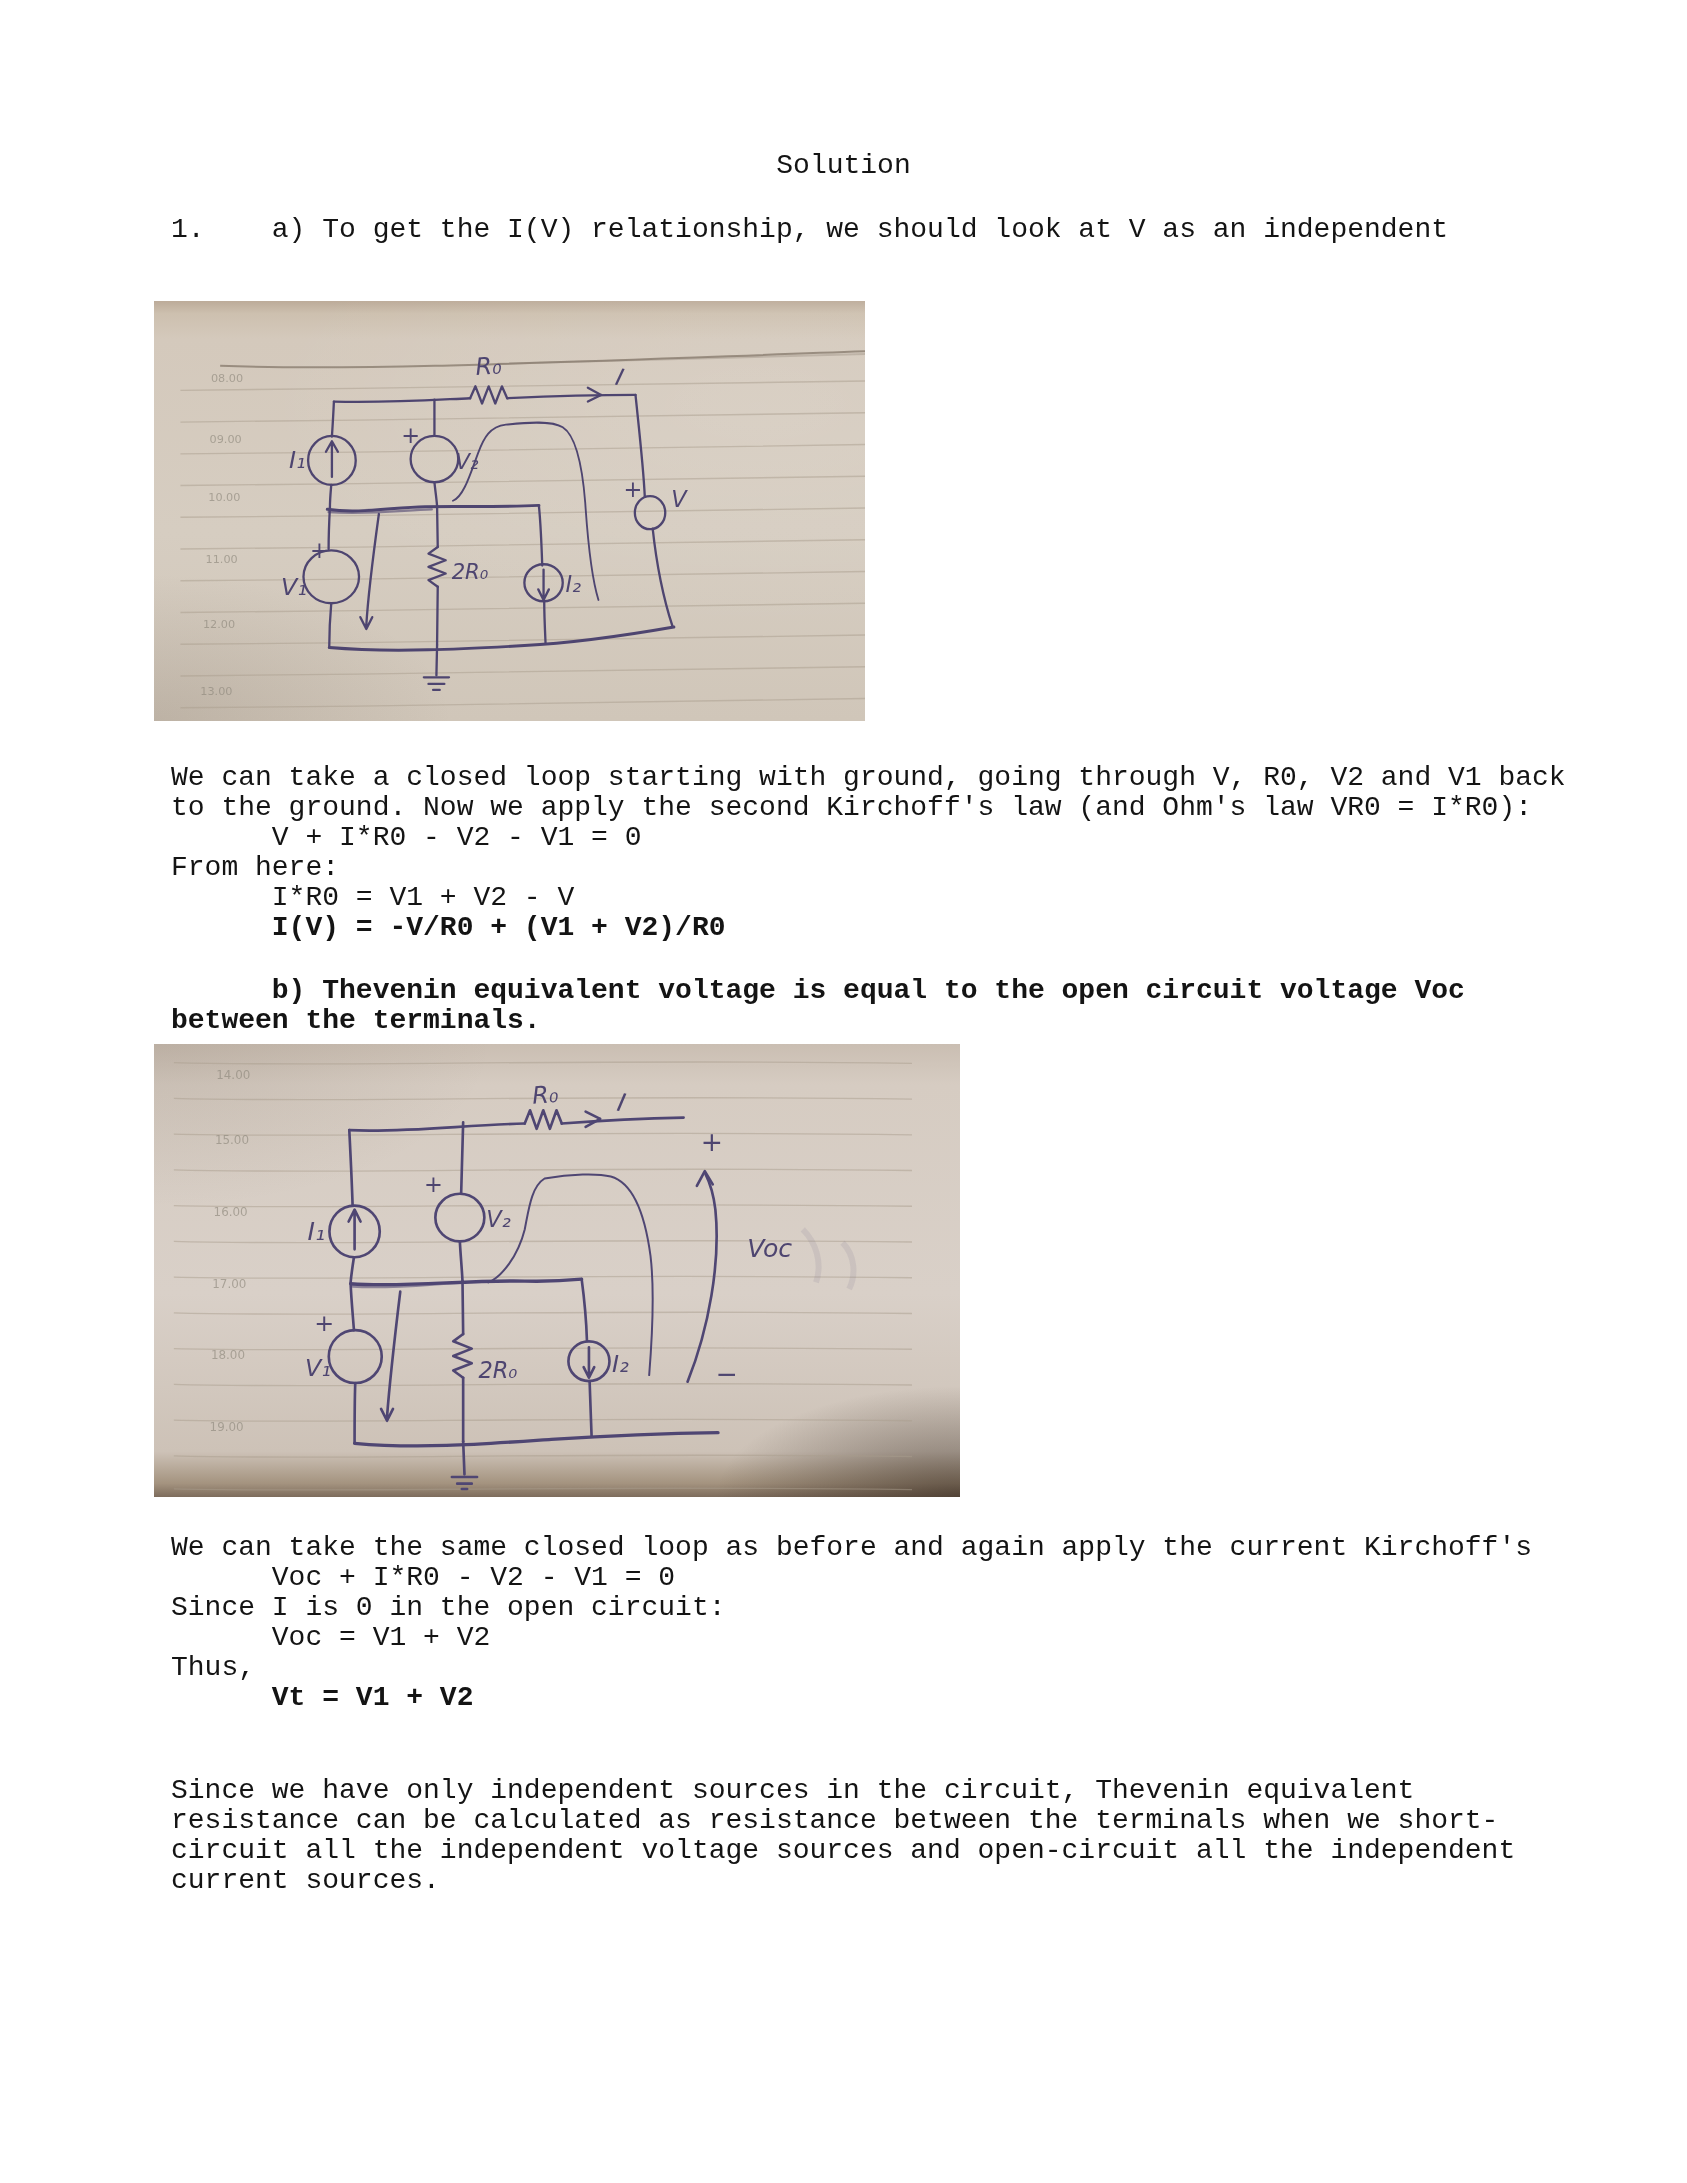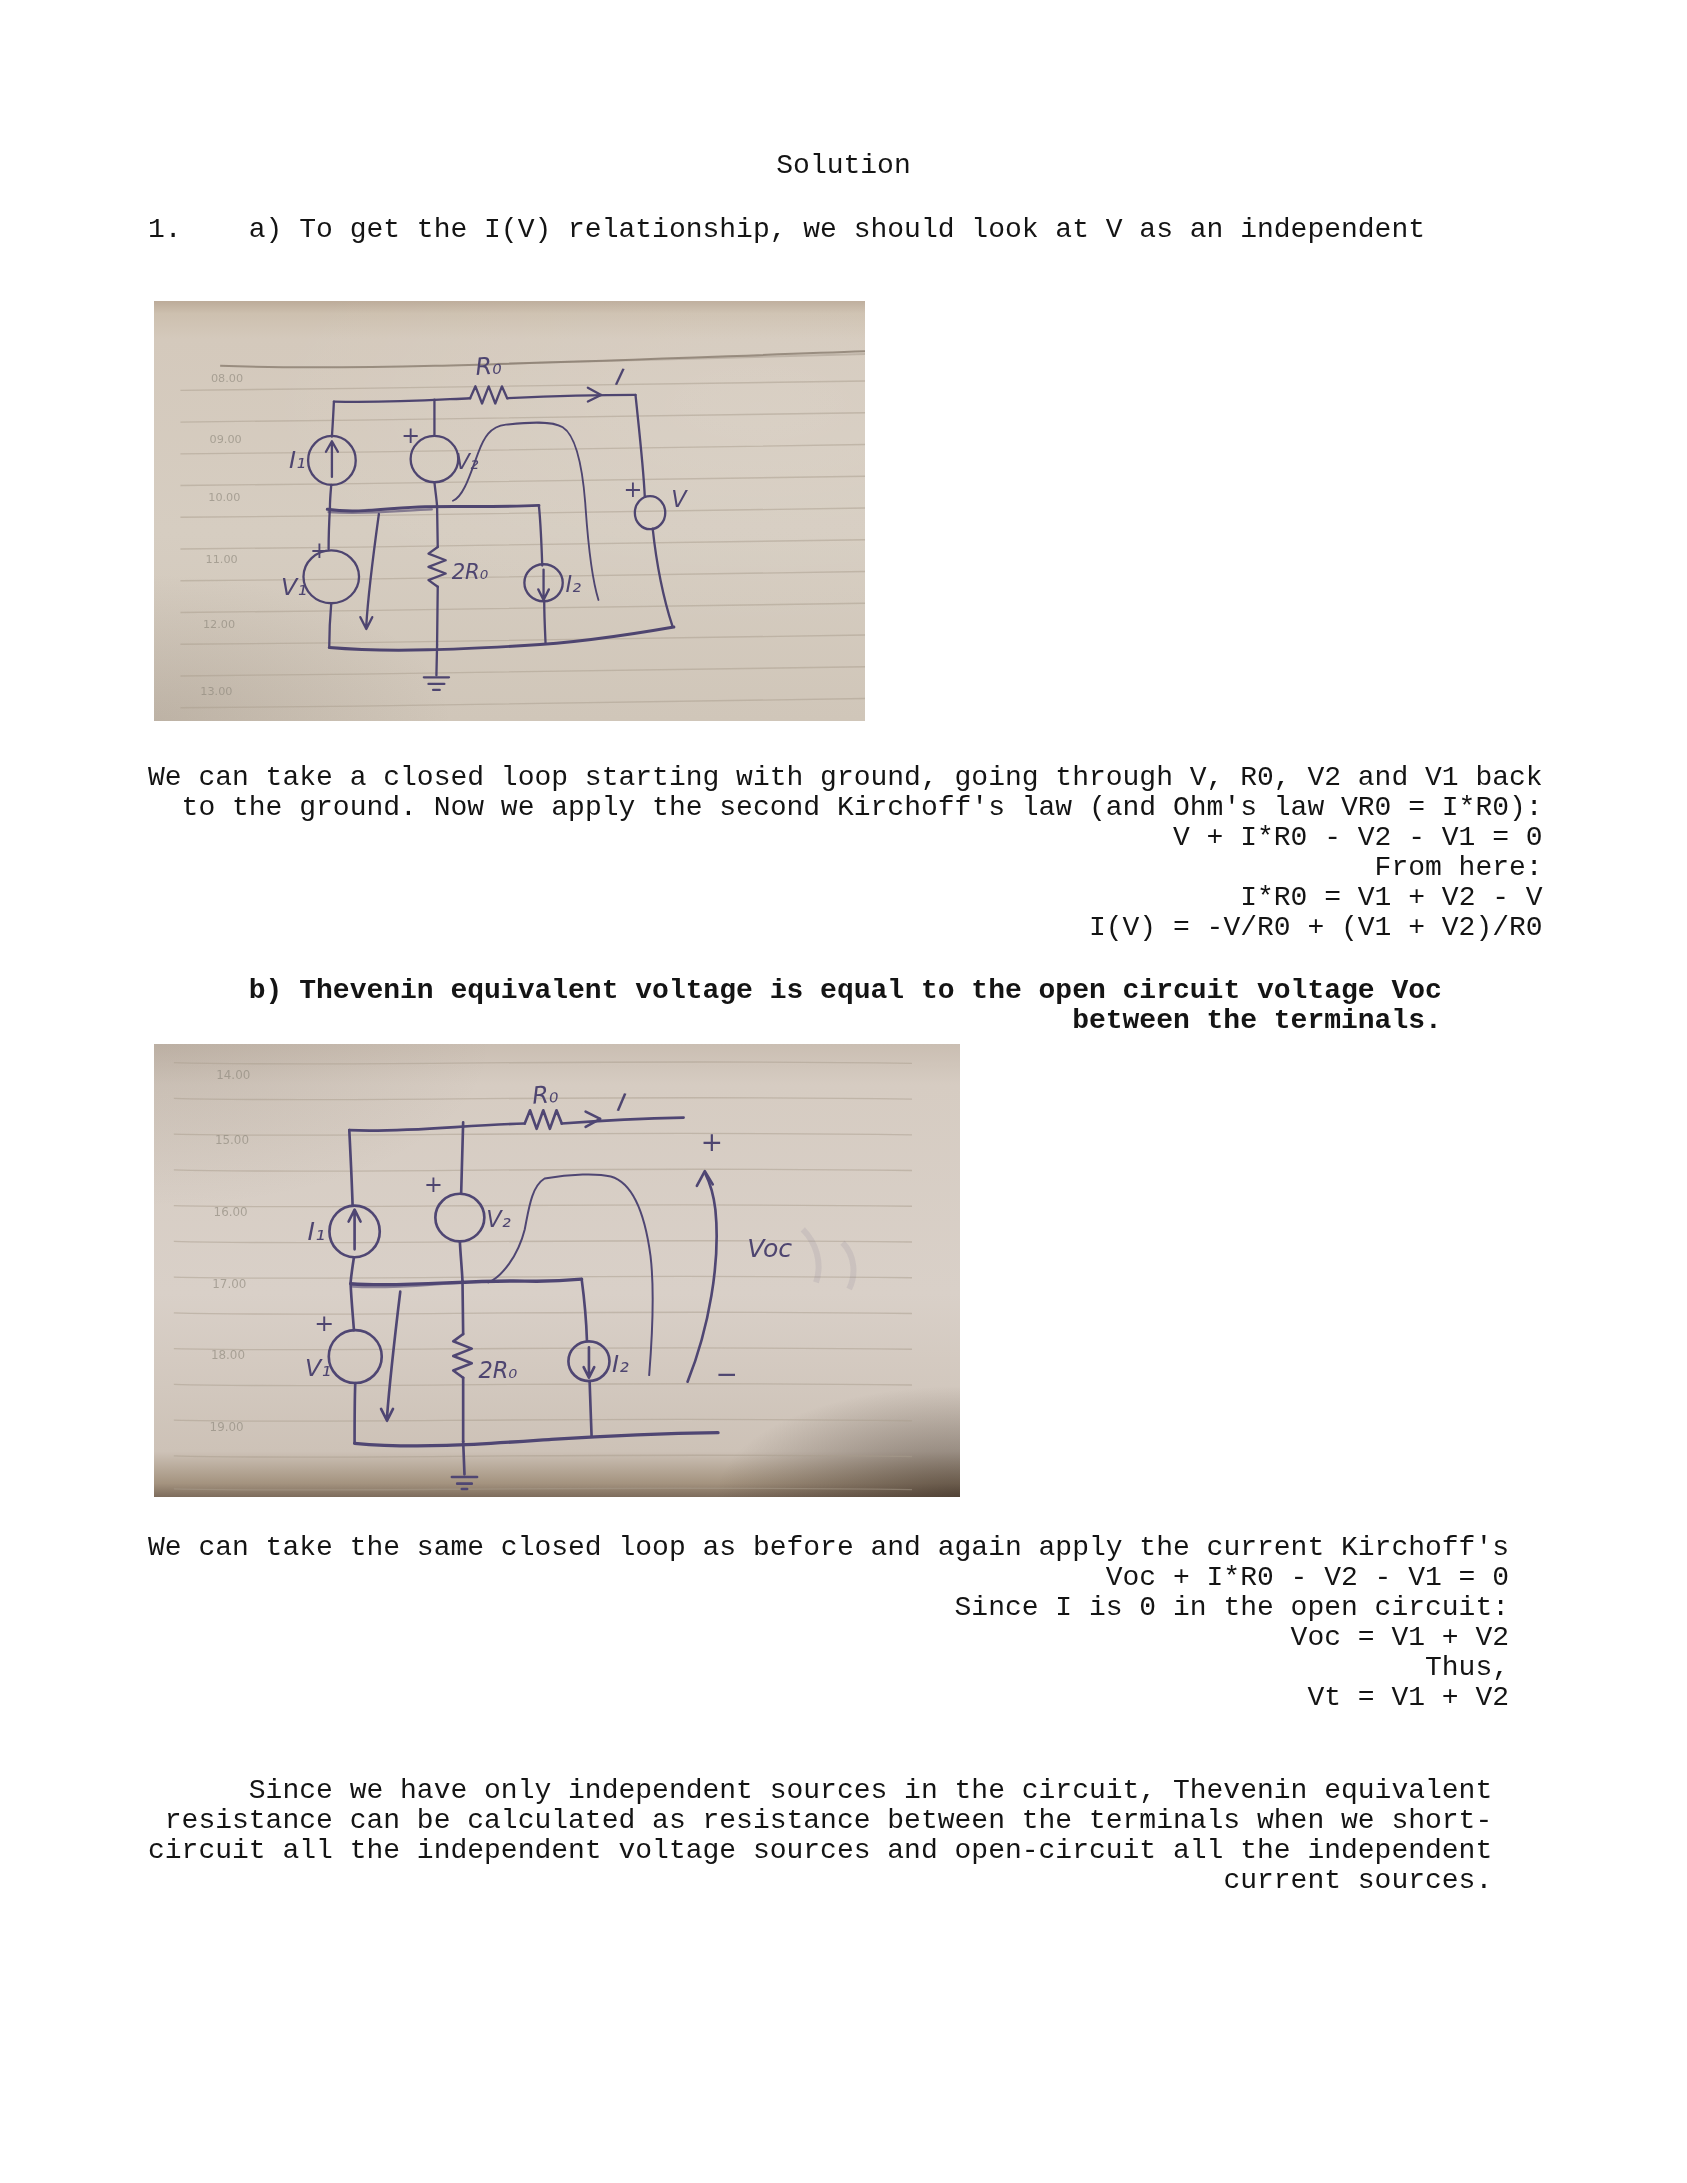--- a/index.html
+++ b/index.html
@@ -1,22 +1,22 @@
 <!DOCTYPE html>
 <html style="font-size:10.6px"><head>
 <meta charset="utf-8">
 <style>
   html,body{margin:0;padding:0;background:#ffffff;}
   .page{position:relative;width:1687px;height:2183px;background:#ffffff;overflow:hidden;
         font-family:"Liberation Mono",monospace;color:#141414;}
   .title{position:absolute;top:151px;left:0;width:1687px;text-align:center;
          font-size:28px;line-height:30px;}
-  .para{position:absolute;left:148px;font-size:28px;line-height:30px;text-align:right;}
+  .para{position:absolute;left:171px;font-size:28px;line-height:30px;}
   .tline{white-space:pre;height:30px;}
-  .bold{font-weight:400;}
+  .bold{font-weight:700;}
   .photo{position:absolute;overflow:hidden;}
   .photo-a{left:154px;top:301px;width:711px;height:420px;
     background:
       radial-gradient(60% 50% at 0% 100%, rgba(90,75,60,0.16), transparent 70%),
       radial-gradient(120% 90% at 85% 25%, rgba(255,255,255,0.10), transparent 60%),
       linear-gradient(180deg,#bcab99 0%,#cdc0af 3%,#d4c9bc 9%,#d6cdc1 55%,#d0c6b9 100%);}
   .photo-b{left:154px;top:1044px;width:758px;height:453px;
     background:
       radial-gradient(42% 34% at 100% 100%, rgba(45,32,22,0.55), transparent 72%),
       radial-gradient(70% 60% at 0% 0%, rgba(100,85,70,0.14), transparent 60%),

